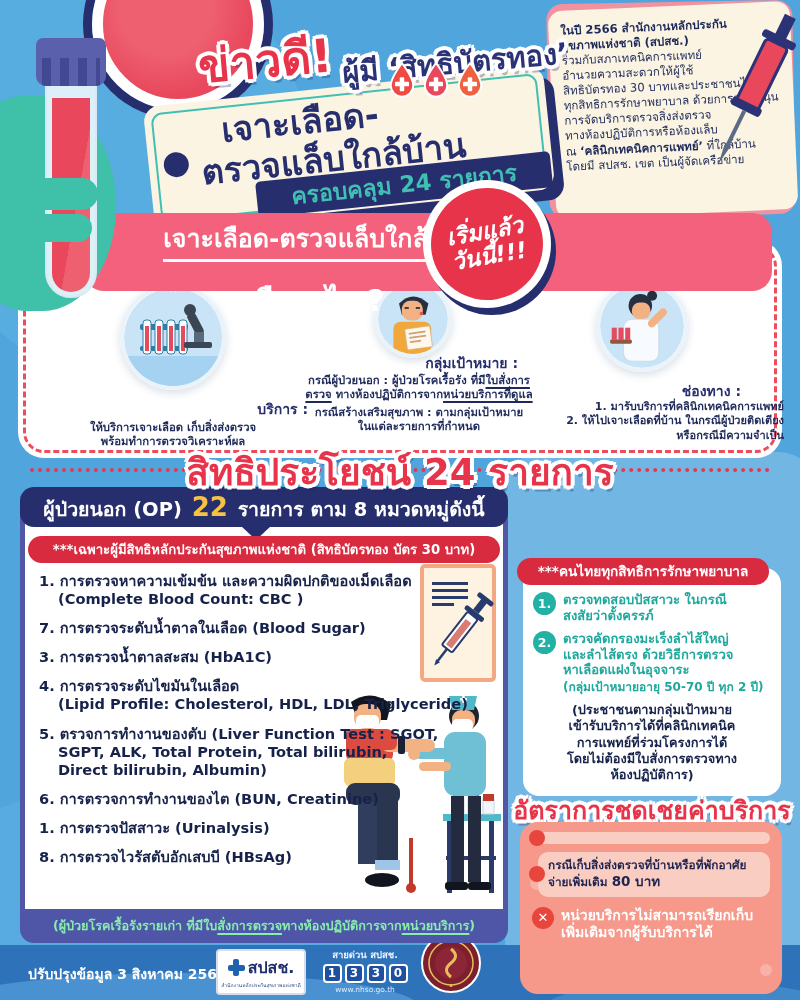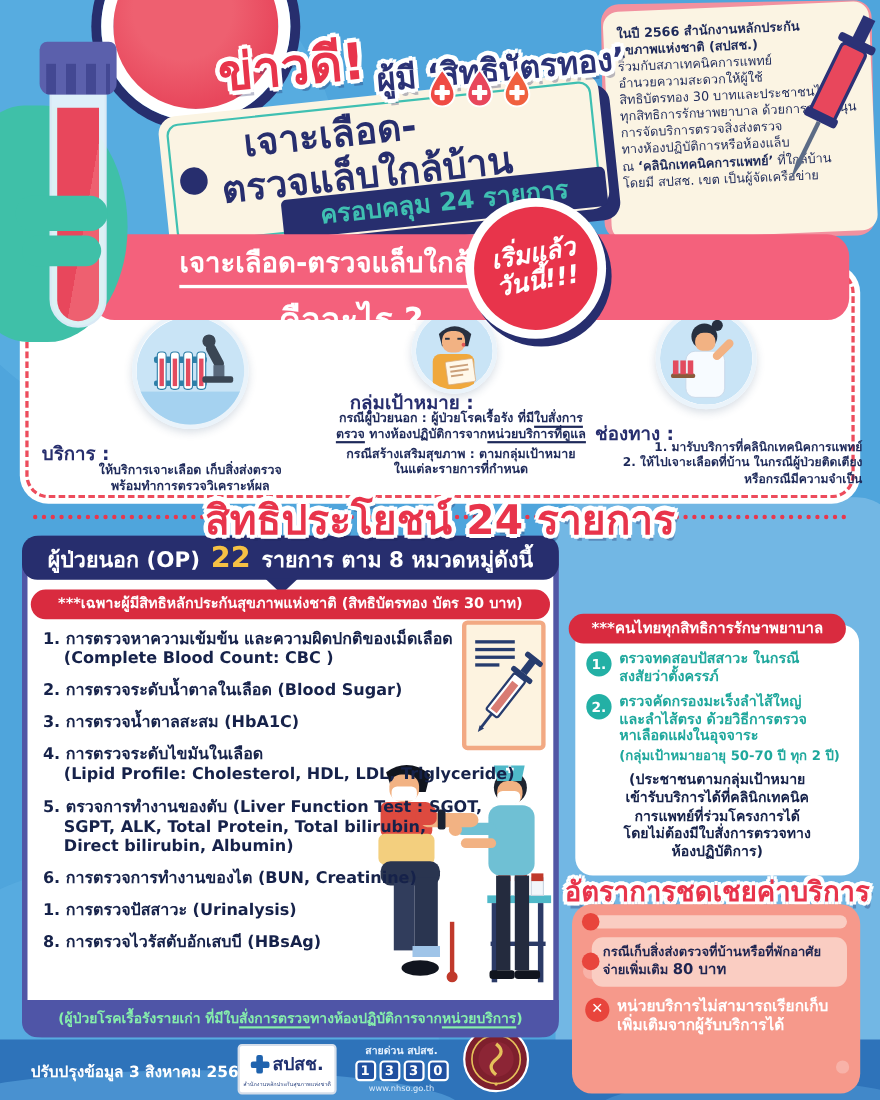--- a/index.html
+++ b/index.html
@@ -31,32 +31,32 @@
 .tag-band{position:absolute;left:104px;top:86px;width:296px;height:36px;background:#272E6E;border-radius:5px;color:#3FC0B2;font-size:23px;font-weight:800;text-align:center;line-height:36px}
 .drops{position:absolute;left:388px;top:62px;display:flex;gap:6px;z-index:4}
 .intro-back{position:absolute;left:548px;top:2px;width:246px;height:214px;background:#F2919F;border-radius:16px;transform:rotate(-1deg);z-index:1}
 .intro-panel{position:absolute;left:552px;top:6px;width:242px;height:208px;background:#FBF4E3;border-radius:14px;transform:rotate(-2.5deg);z-index:2;overflow:hidden}
 .intro-text{padding:13px 12px;font-size:11.6px;line-height:1.3;color:#1E2A5A;white-space:pre-line;font-weight:500}
 .bld{font-weight:800}
 .syringe{position:absolute;left:712px;top:6px;width:84px;height:170px;transform:rotate(26deg);z-index:3}
 .what-band{position:absolute;left:84px;top:213px;width:688px;height:78px;background:#F4617C;border-radius:20px;z-index:3}
 .what-titles{position:absolute;left:0;top:5px;width:470px;text-align:center}
 .wl1{display:inline-block;font-size:25px;font-weight:800;color:#fff;border-bottom:3px solid #fff;padding-bottom:1px}
-.what-line2{font-size:30px;font-weight:800;color:#fff;margin-top:5px}
+.what-line2{font-size:30px;font-weight:800;color:#fff;margin-top:15px}
 .started{position:absolute;left:423px;top:180px;width:128px;height:128px;border-radius:50%;background:#fff;box-shadow:5px 7px 0 #272E6E;z-index:5}
 .started-inner{position:absolute;inset:8px;border-radius:50%;background:#E8344B;display:flex;flex-direction:column;align-items:center;justify-content:center;transform:rotate(-10deg);color:#fff;font-weight:800;font-style:italic;font-size:23px;line-height:1.1}
 .cols-panel{position:absolute;left:18px;top:240px;width:764px;height:218px;background:#fff;border-radius:26px;z-index:2}
 .dashed-inner{position:absolute;inset:5px;border:3px dashed #ED4C5C;border-radius:21px}
 .heart{position:absolute;font-size:22px;color:#E8374D;z-index:3;text-shadow:-2px -2px 0 #fff,2px -2px 0 #fff,-2px 2px 0 #fff,2px 2px 0 #fff}
 .h1{left:145px;top:30px}.h2{left:384px;top:28px}.h3{left:613px;top:26px}
 .circ{position:absolute;border-radius:50%;overflow:hidden;border:4px solid #EAF3FA;box-shadow:0 3px 8px rgba(40,70,110,.18)}
 .c1{left:102px;top:44px;width:106px;height:106px}
 .c2{left:356px;top:40px;width:78px;height:78px}
 .c3{left:578px;top:40px;width:92px;height:92px}
-.col-head{position:absolute;font-size:17px;font-weight:800;color:#272E6E;text-align:left}
+.col-head{position:absolute;font-size:14px;font-weight:800;color:#272E6E;text-align:right}
 .ch1{left:20px;top:158px;width:270px}
 .ch2{left:300px;top:112px;width:200px}
 .ch3{left:523px;top:140px;width:200px}
 .col-text{position:absolute;font-size:11.3px;font-weight:700;color:#1E2A5A;line-height:1.28;white-space:pre-line;text-align:center;overflow-wrap:break-word}
 .ct1{left:20px;top:181px;width:270px}
 .ctp1{left:284px;top:134px;width:234px}
 .ctp2{left:284px;top:166px;width:234px}
 .ch-items{position:absolute;left:528px;top:160px;width:238px;font-size:11px;font-weight:700;color:#1E2A5A;line-height:1.3;text-align:right}
 .ch-item{white-space:pre-line;padding-left:14px;text-indent:-14px}
 .benefits-line{position:absolute;left:30px;top:468px;width:740px;border-top:4px dotted #E8374D;z-index:3}
@@ -297,21 +297,21 @@
             <rect x="33" y="49" width="13" height="42" rx="2" fill="#fff" stroke="#273C6E" stroke-width="2"></rect>
             <rect x="36" y="56" width="7" height="32" fill="#D97C74"></rect>
             <rect x="38.5" y="91" width="2.5" height="16" fill="#273C6E"></rect>
             <path d="M40 112 l-2.5 -6 h5 Z" fill="#273C6E"></path>
           </g>
         </svg>
     </div>
     <div class="op-list">
       <div class="op-item">1. การตรวจหาความเข้มข้น และความผิดปกติของเม็ดเลือด
 (Complete Blood Count: CBC )</div>
-      <div class="op-item">2. การตรวจระดับน้ำตาลในเลือด (Blood Sugar)</div>
+      <div class="op-item">7. การตรวจระดับน้ำตาลในเลือด (Blood Sugar)</div>
       <div class="op-item">3. การตรวจน้ำตาลสะสม (HbA1C)</div>
       <div class="op-item">4. การตรวจระดับไขมันในเลือด
 (Lipid Profile: Cholesterol, HDL, LDL, Triglyceride)</div>
       <div class="op-item">5. ตรวจการทำงานของตับ (Liver Function Test : SGOT,
 SGPT, ALK, Total Protein, Total bilirubin,
 Direct bilirubin, Albumin)</div>
       <div class="op-item">6. การตรวจการทำงานของไต (BUN, Creatinine)</div>
       <div class="op-item">1. การตรวจปัสสาวะ (Urinalysis)</div>
       <div class="op-item">8. การตรวจไวรัสตับอักเสบบี (HBsAg)</div>
     </div>

